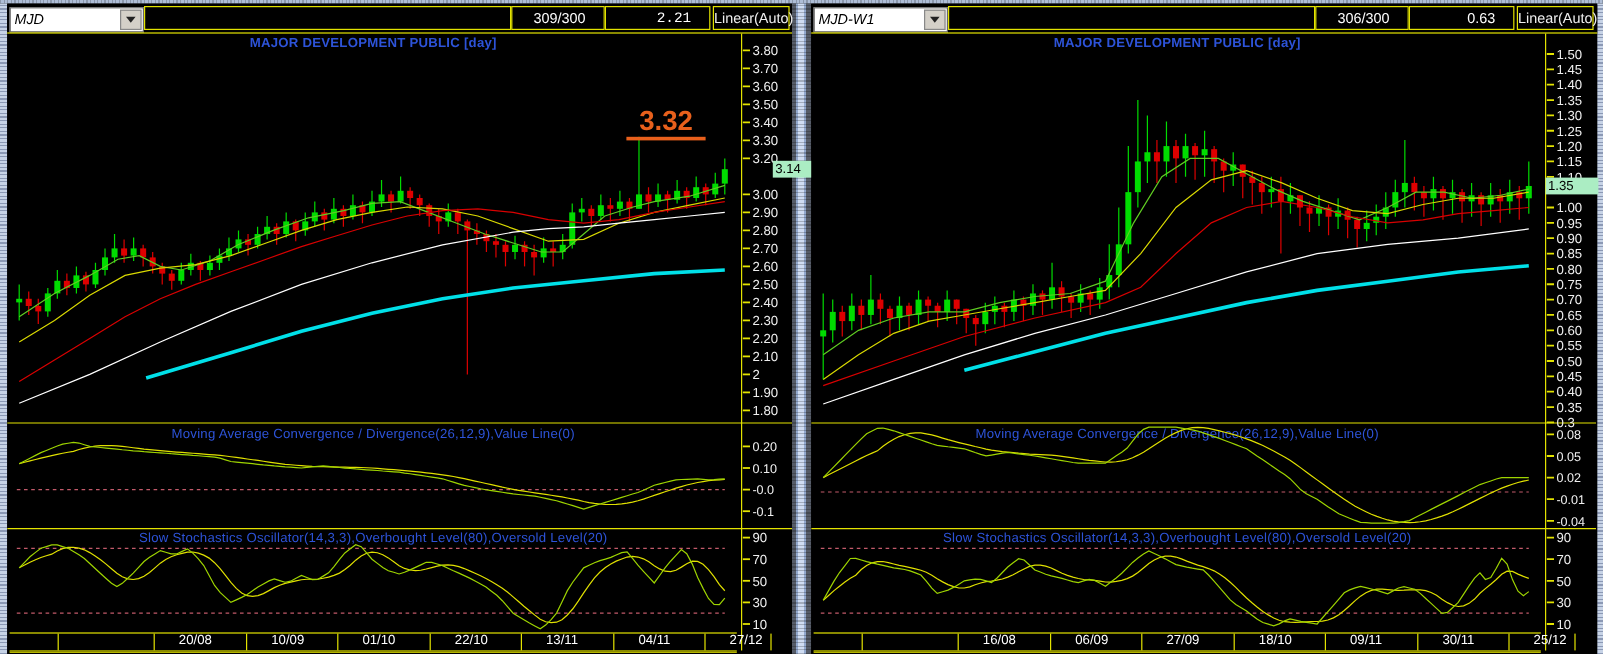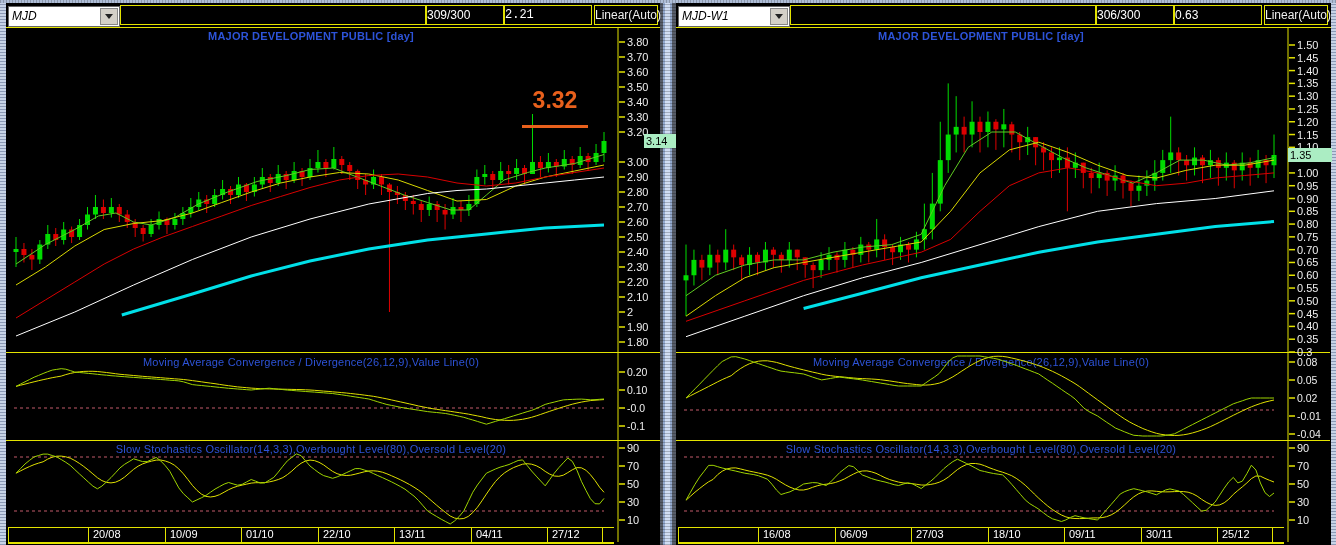--- a/index.html
+++ b/index.html
@@ -16,35 +16,35 @@
   .panel{position:absolute;top:3px;height:542px;background:#000;}
   .toolbar{position:absolute;left:0;top:1px;width:100%;height:23px;background:#000;}
   .dropdown{position:absolute;left:2px;top:2px;width:110px;height:19px;background:#fff;
         border:1px solid #666;display:flex;align-items:center;font-style:italic;}
   .dropdown .sym{flex:1;font-size:12px;color:#000;padding-left:3px;line-height:17px;}
   .dd-btn{width:16px;height:15px;margin-right:1px;background:#d4d0c8;border:1px solid #888;
         display:flex;align-items:center;justify-content:center;}
   .dd-arrow{width:0;height:0;border-left:4px solid transparent;border-right:4px solid transparent;
         border-top:5px solid #222;}
   .tb-box{position:absolute;top:1px;height:20px;border:1px solid #e3e300;background:#000;
-        color:#fff;font-size:12px;line-height:18px;text-align:left;padding-right:2px;box-sizing:border-box;}
+        color:#fff;font-size:12px;line-height:18px;text-align:right;padding-right:15px;box-sizing:border-box;}
   .tb-btn{position:absolute;top:1px;height:20px;border:1px solid #e3e300;background:#000;color:#efefef;
         font-size:12px;line-height:18px;text-align:center;box-sizing:border-box;cursor:default;}
   .hline{position:absolute;left:0;width:100%;height:0;border-top:1px solid #e3e300;}
   .chart-title{position:absolute;left:0;width:610px;text-align:center;color:#2d53d8;
         font-size:11px;font-weight:bold;letter-spacing:.2px;}
   .chart-svg{position:absolute;left:0;top:0;}
   .price-tag{position:absolute;left:612px;width:44px;height:14px;background:#abedc3;color:#000;
         font-size:11px;line-height:14px;padding-left:2px;box-sizing:border-box;}
   .annotation{position:absolute;left:516px;top:84px;width:66px;text-align:center;color:#e8601c;
-        font-size:23px;font-weight:bold;border-bottom:3px solid #e8601c;padding-bottom:12px;height:26px;}
+        font-size:23px;font-weight:bold;border-bottom:3px solid #e8601c;padding-bottom:1px;height:26px;}
   .datebar{position:absolute;left:2px;top:524px;width:606px;height:14px;background:#000;
         border-top:1px solid #e3e300;border-bottom:1px solid #e3e300;box-sizing:content-box;}
   .datecell{position:absolute;top:0;bottom:0;border-left:1px solid #e3e300;color:#fff;
-        font-size:11px;line-height:13px;padding-left:4px;box-sizing:border-box;overflow:hidden;white-space:nowrap;}
+        font-size:11px;line-height:13px;padding-left:20px;box-sizing:border-box;overflow:hidden;white-space:nowrap;margin-left:40px;}
   .bottomsliver{position:absolute;left:2px;top:540px;width:606px;height:2px;border-top:1px solid #e3e300;background:#000;}
 </style>
 </head>
 <body>
 
 <div id="app">
   <div class="topstrip"></div>
   <div class="edge" style="left:0;top:3px;width:6px;height:542px;"></div>
   <div class="divider" style="left:660px;top:3px;width:16px;height:542px;"></div>
   <div class="edge" style="left:1331px;top:3px;width:5px;height:542px;"></div>
@@ -557,21 +557,21 @@
         <line x1="8" y1="454" x2="598" y2="454" stroke="#c25a6a" stroke-width="1" stroke-dasharray="3 3"></line>
         <line x1="8" y1="508" x2="598" y2="508" stroke="#c25a6a" stroke-width="1" stroke-dasharray="3 3"></line>
         <polyline points="10.0,497.2 14.5,493.2 19.0,489.2 23.6,485.5 28.1,482.0 32.6,478.8 37.1,476.4 41.7,471.6 46.2,468.2 50.7,466.0 55.2,465.0 59.8,464.9 64.3,465.9 68.8,467.0 73.3,468.1 77.8,469.0 82.4,470.0 86.9,471.0 91.4,472.2 95.9,473.9 100.5,476.3 105.0,479.2 109.5,481.9 114.0,484.2 118.6,485.9 123.1,487.0 127.6,487.0 132.1,486.0 136.6,484.3 141.2,482.8 145.7,481.7 150.2,481.2 154.7,480.5 159.3,479.5 163.8,477.9 168.3,476.0 172.8,473.5 177.4,471.1 181.9,469.0 186.4,468.0 190.9,467.9 195.4,468.8 200.0,470.3 204.5,472.5 209.0,474.7 213.5,476.5 218.1,477.9 222.6,479.1 227.1,479.9 231.6,480.3 236.2,480.7 240.7,481.3 245.2,482.0 249.7,482.1 254.2,481.5 258.8,480.6 263.3,479.2 267.8,477.1 272.3,474.1 276.9,470.3 281.4,466.6 285.9,463.7 290.4,461.6 295.0,460.5 299.5,460.5 304.0,461.2 308.5,462.7 313.0,464.6 317.6,466.3 322.1,467.9 326.6,469.2 331.1,470.8 335.7,472.7 340.2,475.3 344.7,478.5 349.2,482.2 353.8,486.5 358.3,491.0 362.8,495.3 367.3,499.3 371.8,503.1 376.4,506.5 380.9,509.4 385.4,512.0 389.9,513.9 394.5,515.1 399.0,515.5 403.5,515.6 408.0,515.5 412.6,515.2 417.1,514.9 421.6,514.9 426.1,514.6 430.6,513.7 435.2,511.9 439.7,509.3 444.2,505.8 448.7,501.8 453.3,497.5 457.8,493.8 462.3,490.9 466.8,489.0 471.4,488.0 475.9,487.9 480.4,488.3 484.9,488.7 489.4,488.9 494.0,488.8 498.5,488.6 503.0,488.5 507.5,488.6 512.1,489.2 516.6,490.7 521.1,493.1 525.6,496.3 530.2,499.2 534.7,501.4 539.2,502.4 543.7,501.9 548.2,499.8 552.8,496.2 557.3,491.4 561.8,487.5 566.3,483.9 570.9,479.9 575.4,475.6 579.9,473.0 584.4,473.2 589.0,475.4 593.5,477.3 598.0,479.0" fill="none" stroke="#e0e000" stroke-width="1"></polyline>
         <polyline points="10.0,497.2 14.5,489.2 19.0,481.3 23.6,474.1 28.1,468.3 32.6,462.4 37.1,462.3 41.7,463.7 46.2,465.0 50.7,466.0 55.2,467.1 59.8,468.1 64.3,469.2 68.8,470.2 73.3,470.9 77.8,471.6 82.4,472.7 86.9,474.4 91.4,476.2 95.9,481.2 100.5,487.1 105.0,491.5 109.5,490.1 114.0,488.8 118.6,486.5 123.1,483.8 127.6,481.0 132.1,480.3 136.6,479.6 141.2,479.8 145.7,481.1 150.2,482.5 154.7,478.9 159.3,474.1 163.8,469.5 168.3,466.0 172.8,462.6 177.4,463.7 181.9,467.8 186.4,472.0 190.9,473.7 195.4,475.5 200.0,476.9 204.5,478.0 209.0,479.0 213.5,480.3 218.1,481.7 222.6,482.5 227.1,481.1 231.6,479.8 236.2,480.7 240.7,483.1 245.2,485.5 249.7,482.0 254.2,478.6 258.8,474.7 263.3,470.2 267.8,465.7 272.3,462.0 276.9,458.6 281.4,456.2 285.9,458.3 290.4,460.4 295.0,462.7 299.5,465.1 304.0,467.5 308.5,468.5 313.0,469.6 317.6,470.5 322.1,471.2 326.6,471.9 331.1,476.2 335.7,481.3 340.2,486.5 344.7,491.7 349.2,496.9 353.8,500.7 358.3,503.4 362.8,506.2 367.3,509.7 371.8,513.1 376.4,515.8 380.9,517.1 385.4,518.5 389.9,516.9 394.5,514.4 399.0,512.7 403.5,513.7 408.0,514.8 412.6,515.6 417.1,516.3 421.6,517.0 426.1,511.8 430.6,506.6 435.2,501.4 439.7,496.2 444.2,491.0 448.7,488.6 453.3,486.9 457.8,485.7 462.3,486.7 466.8,487.8 471.4,489.0 475.9,490.4 480.4,491.8 484.9,489.4 489.4,487.0 494.0,485.9 498.5,487.0 503.0,488.0 507.5,491.5 512.1,495.7 516.6,499.8 521.1,504.0 525.6,508.1 530.2,507.3 534.7,503.2 539.2,499.0 543.7,492.1 548.2,485.2 552.8,478.8 557.3,474.4 561.8,479.9 566.3,478.2 570.9,470.6 575.4,462.2 579.9,467.0 584.4,480.0 589.0,489.7 593.5,493.5 598.0,490.0" fill="none" stroke="#9ed400" stroke-width="1"></polyline>
       </svg>
     <div class="price-tag" id="tag1" style="top: 145px;">1.35</div>
     <div class="datebar" id="dates1">
         <div class="datecell" style="left: 0px; width: 80px;"></div>
         <div class="datecell" style="left: 80px; width: 77px;">16/08</div>
         <div class="datecell" style="left: 157px; width: 76px;">06/09</div>
-        <div class="datecell" style="left: 233px; width: 77px;">27/03</div>
+        <div class="datecell" style="left: 233px; width: 77px;">27/09</div>
         <div class="datecell" style="left: 310px; width: 76px;">18/10</div>
         <div class="datecell" style="left: 386px; width: 77px;">09/11</div>
         <div class="datecell" style="left: 463px; width: 76px;">30/11</div>
         <div class="datecell" style="left: 539px; width: 55px;">25/12</div>
         <div class="datecell" style="left: 594px; width: 12px;"></div>
       </div>
     <div class="bottomsliver"></div>
   </div>
 </div>
 

